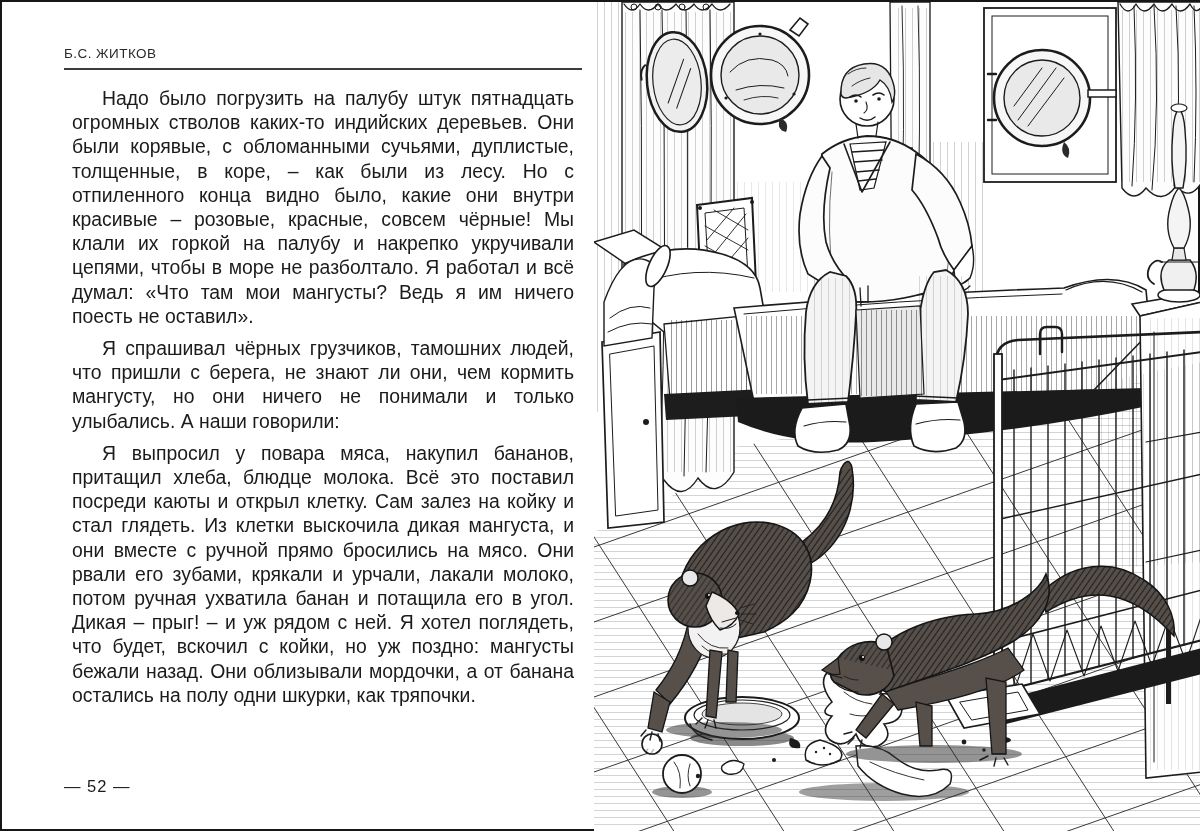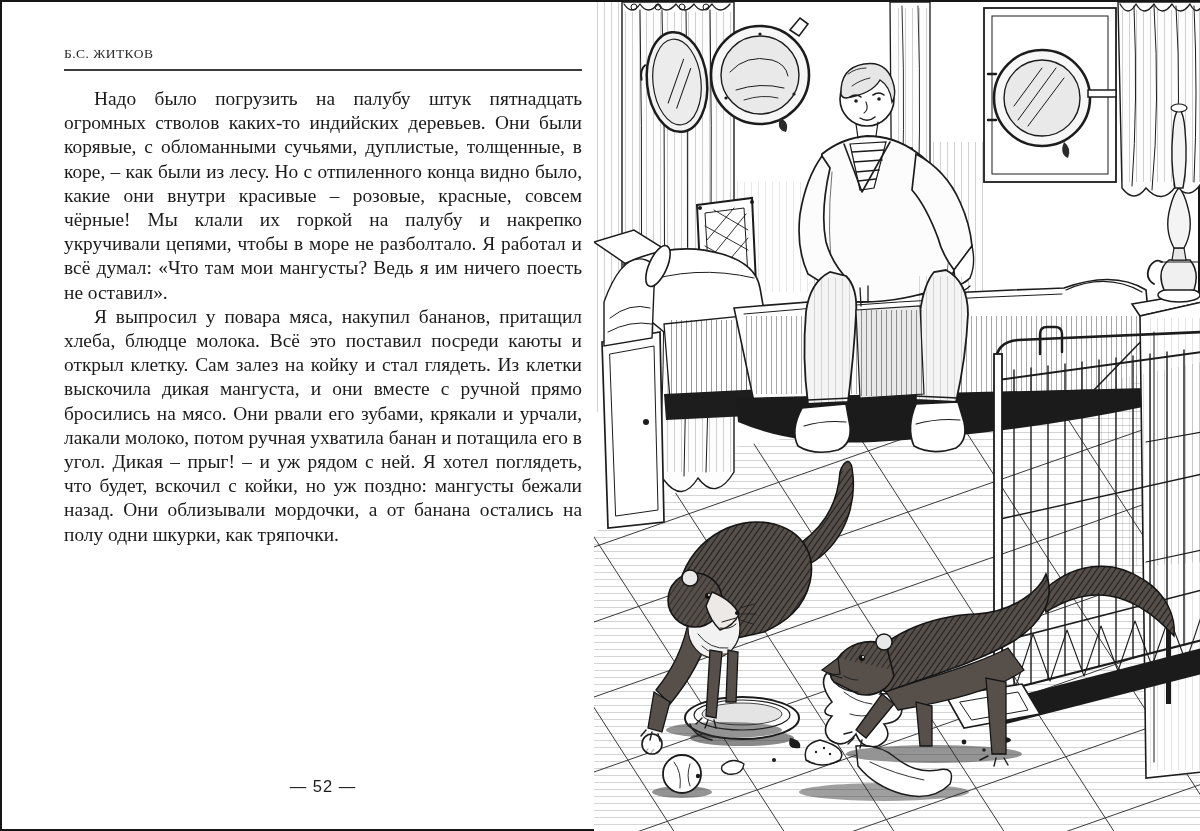--- a/index.html
+++ b/index.html
@@ -6,49 +6,50 @@
   body{
     width:1200px;height:831px;position:relative;background:#ffffff;
     font-family:"Liberation Sans","DejaVu Sans",sans-serif;
     overflow:hidden;
   }
   .page{
     position:absolute;inset:0;background:#ffffff;
     border:2px solid #161616;box-sizing:border-box;
   }
   .text-col{
-    position:absolute;left:62px;top:44px;width:518px;color:#1b1b1b;font-family:Liberation Serif, serif;
+    position:absolute;left:62px;top:44px;width:518px;color:#1b1b1b;
   }
   .author-header{
     font-size:13.5px;letter-spacing:.45px;color:#2a2a2a;font-weight:400;
   }
   .header-rule{
     height:0;border-top:2px solid #3c3c3c;margin:7px 0 16px 0;
   }
   .body-text p{
-    margin:0;text-indent:30px;font-size:19.4px;line-height:24.2px;
+    margin:8px;text-indent:30px;font-size:19.4px;line-height:24.2px;
     text-align:justify;color:#1b1b1b;
   }
   .page-num{
-    position:absolute;left:62px;width:518px;top:775px;text-align:center;
+    position:absolute;left:62px;width:518px;top:775px;
     font-size:16.5px;color:#1b1b1b;letter-spacing:1px;
   }
   .illus{position:absolute;left:592px;top:0;width:608px;height:831px;}
   svg .ln{stroke:#1c1c1c;fill:none;stroke-linecap:round;stroke-linejoin:round;}
 </style>
 </head>
 <body>
 
 <div class="page">
 
   <div class="text-col">
     <div class="author-header">Б.С. ЖИТКОВ</div>
     <div class="header-rule"></div>
     <div class="body-text">
       <p>Надо было погрузить на палубу штук пятнадцать огромных стволов каких-то индийских деревьев. Они были корявые, с обломанными сучьями, дуплистые, толщенные, в коре, – как были из лесу. Но с отпиленного конца видно было, какие они внутри красивые – розовые, красные, совсем чёрные! Мы клали их горкой на палубу и накрепко укручивали цепями, чтобы в море не разболтало. Я работал и всё думал: «Что там мои мангусты? Ведь я им ничего поесть не оставил».</p>
+      <p>Я спрашивал чёрных грузчиков, тамошних людей, что пришли с берега, не знают ли они, чем кормить мангусту, но они ничего не понимали и только улыбались. А наши говорили:</p>
       <p>Я выпросил у повара мяса, накупил бананов, притащил хлеба, блюдце молока. Всё это поставил посреди каюты и открыл клетку. Сам залез на койку и стал глядеть. Из клетки выскочила дикая мангуста, и они вместе с ручной прямо бросились на мясо. Они рвали его зубами, крякали и урчали, лакали молоко, потом ручная ухватила банан и потащила его в угол. Дикая – прыг! – и уж рядом с ней. Я хотел поглядеть, что будет, вскочил с койки, но уж поздно: мангусты бежали назад. Они облизывали мордочки, а от банана остались на полу одни шкурки, как тряпочки.</p>
     </div>
   </div>
 
   <div class="page-num">— 52 —</div>
 
   <svg class="illus" viewBox="0 0 608 831" role="img" aria-label="Рисунок пером: матрос сидит на койке в каюте с иллюминаторами; на полу две мангусты, блюдце молока, шкурки бананов; справа клетка и лампа на тумбочке.">
     <defs>
       <pattern id="pv" width="5" height="5" patternUnits="userSpaceOnUse">
         <path d="M2.5,0V5" stroke="#1c1c1c" stroke-width="0.9" opacity="0.5"></path>

